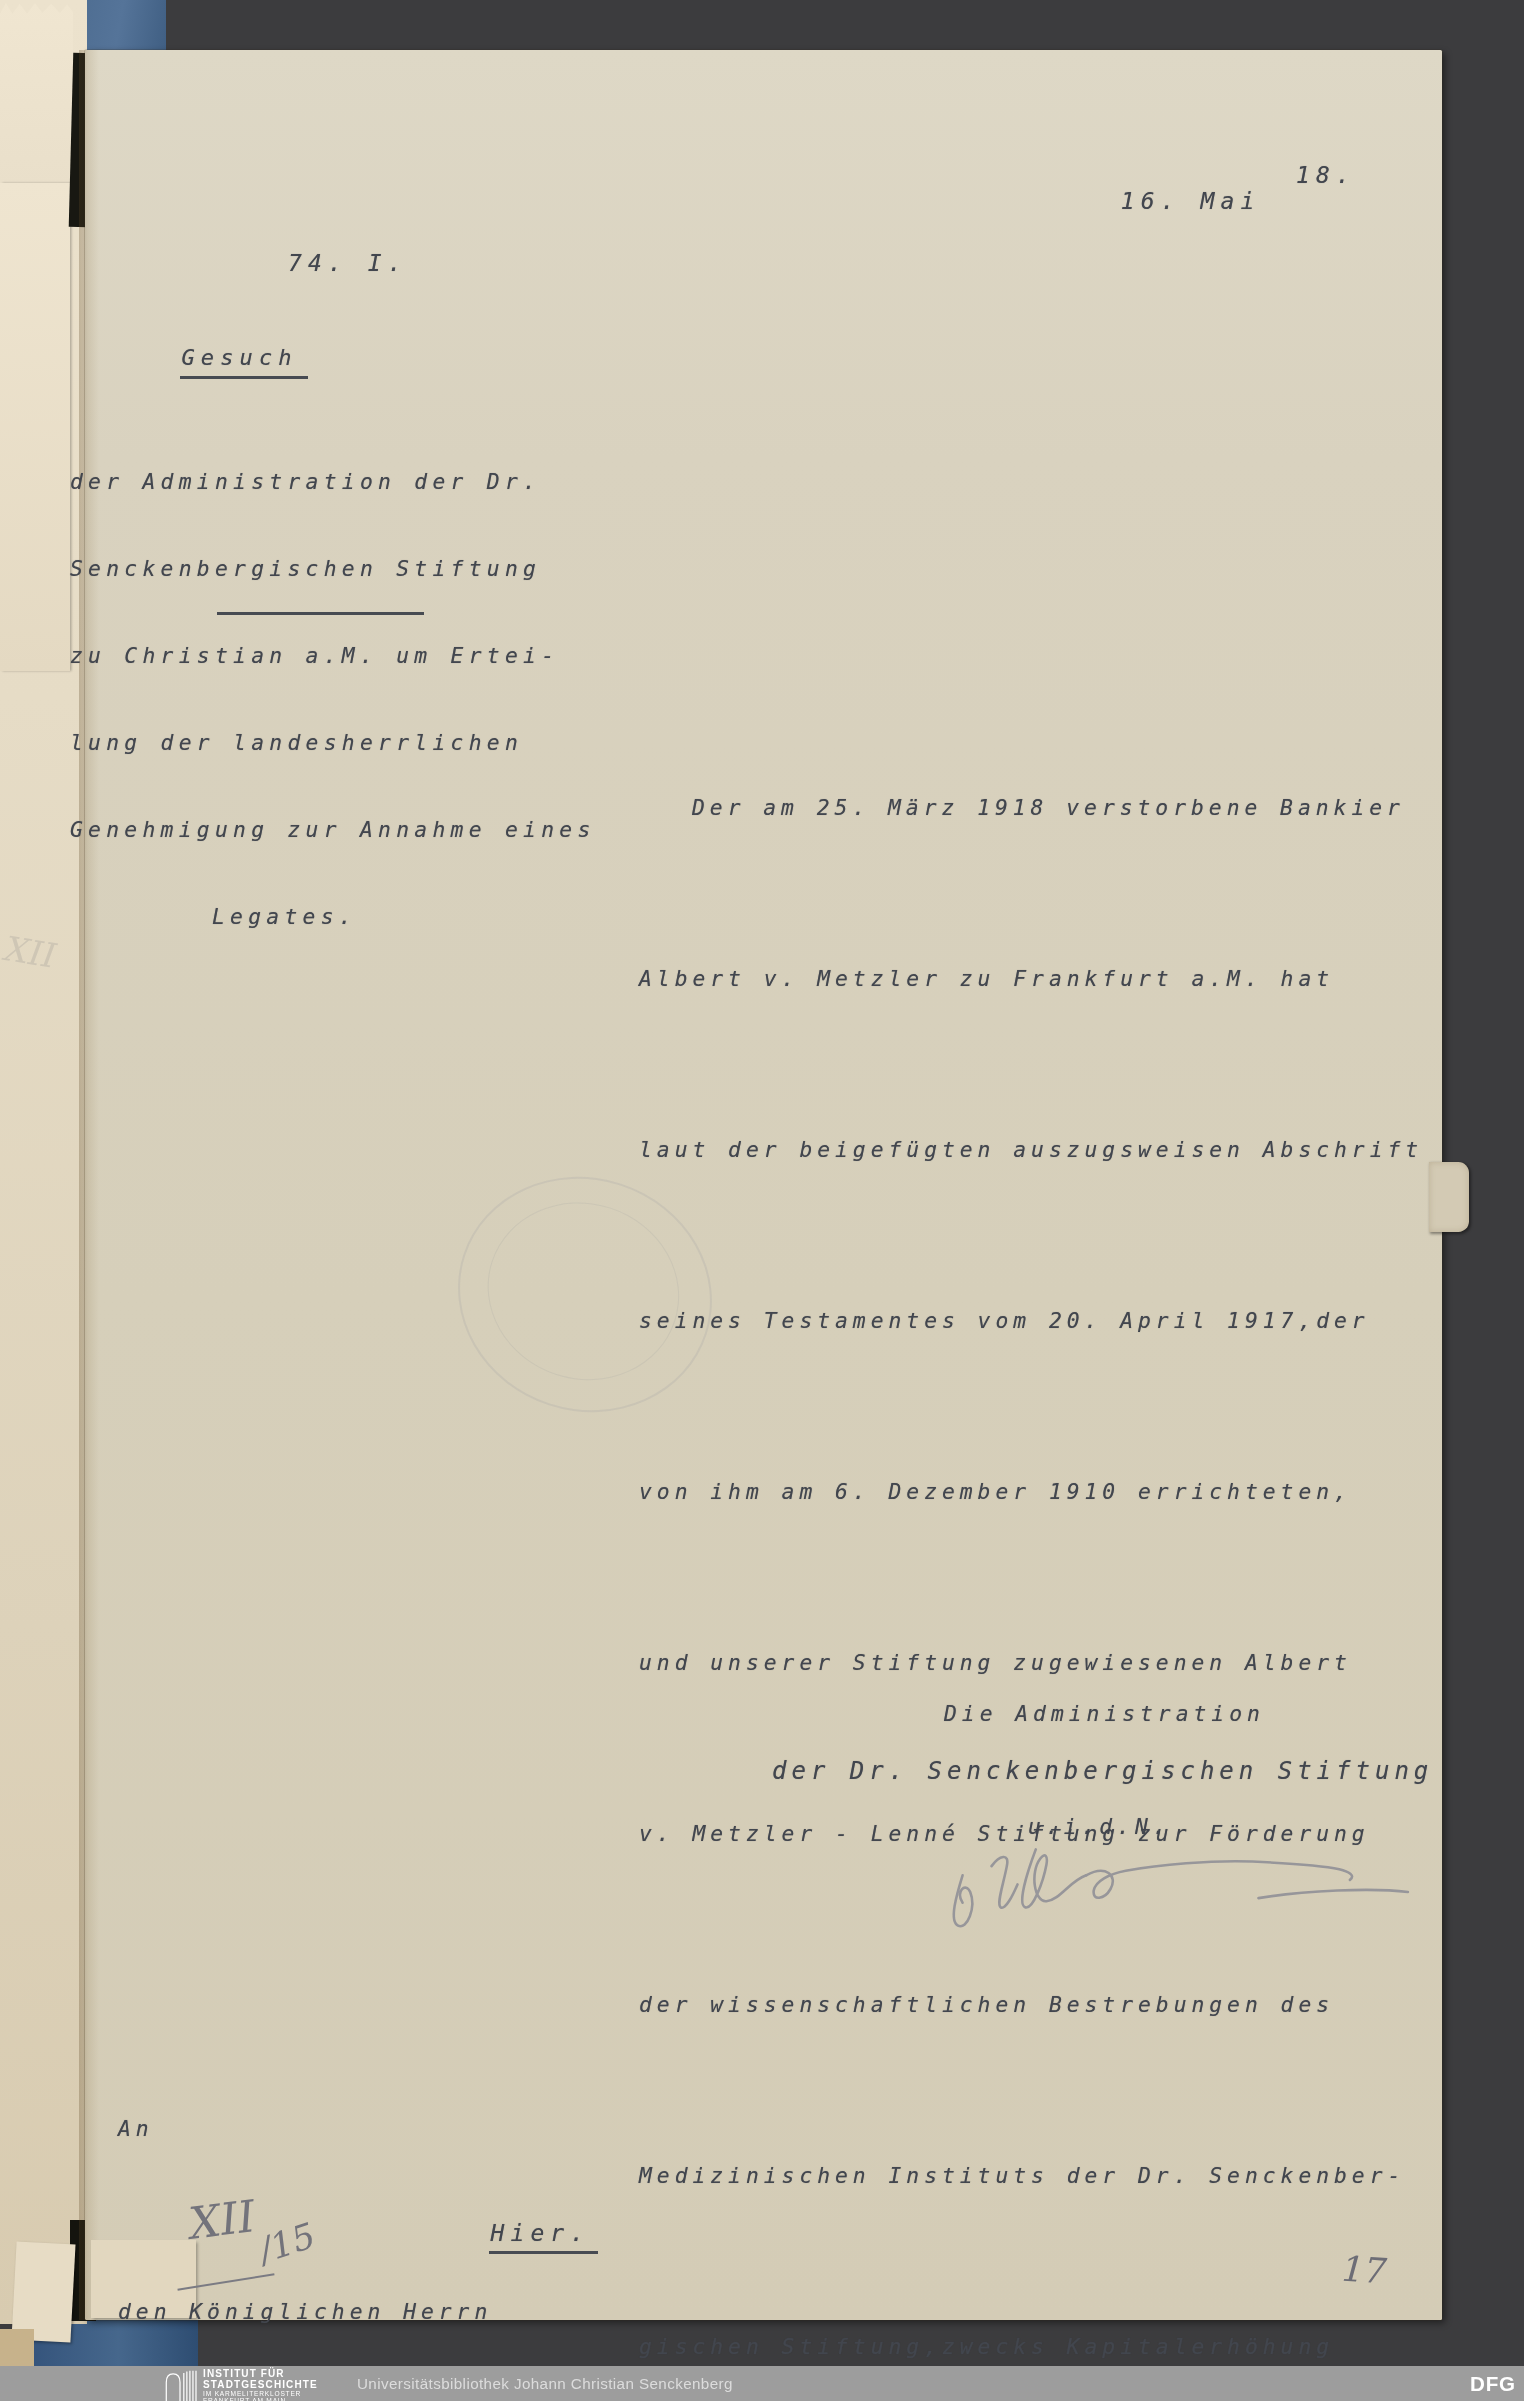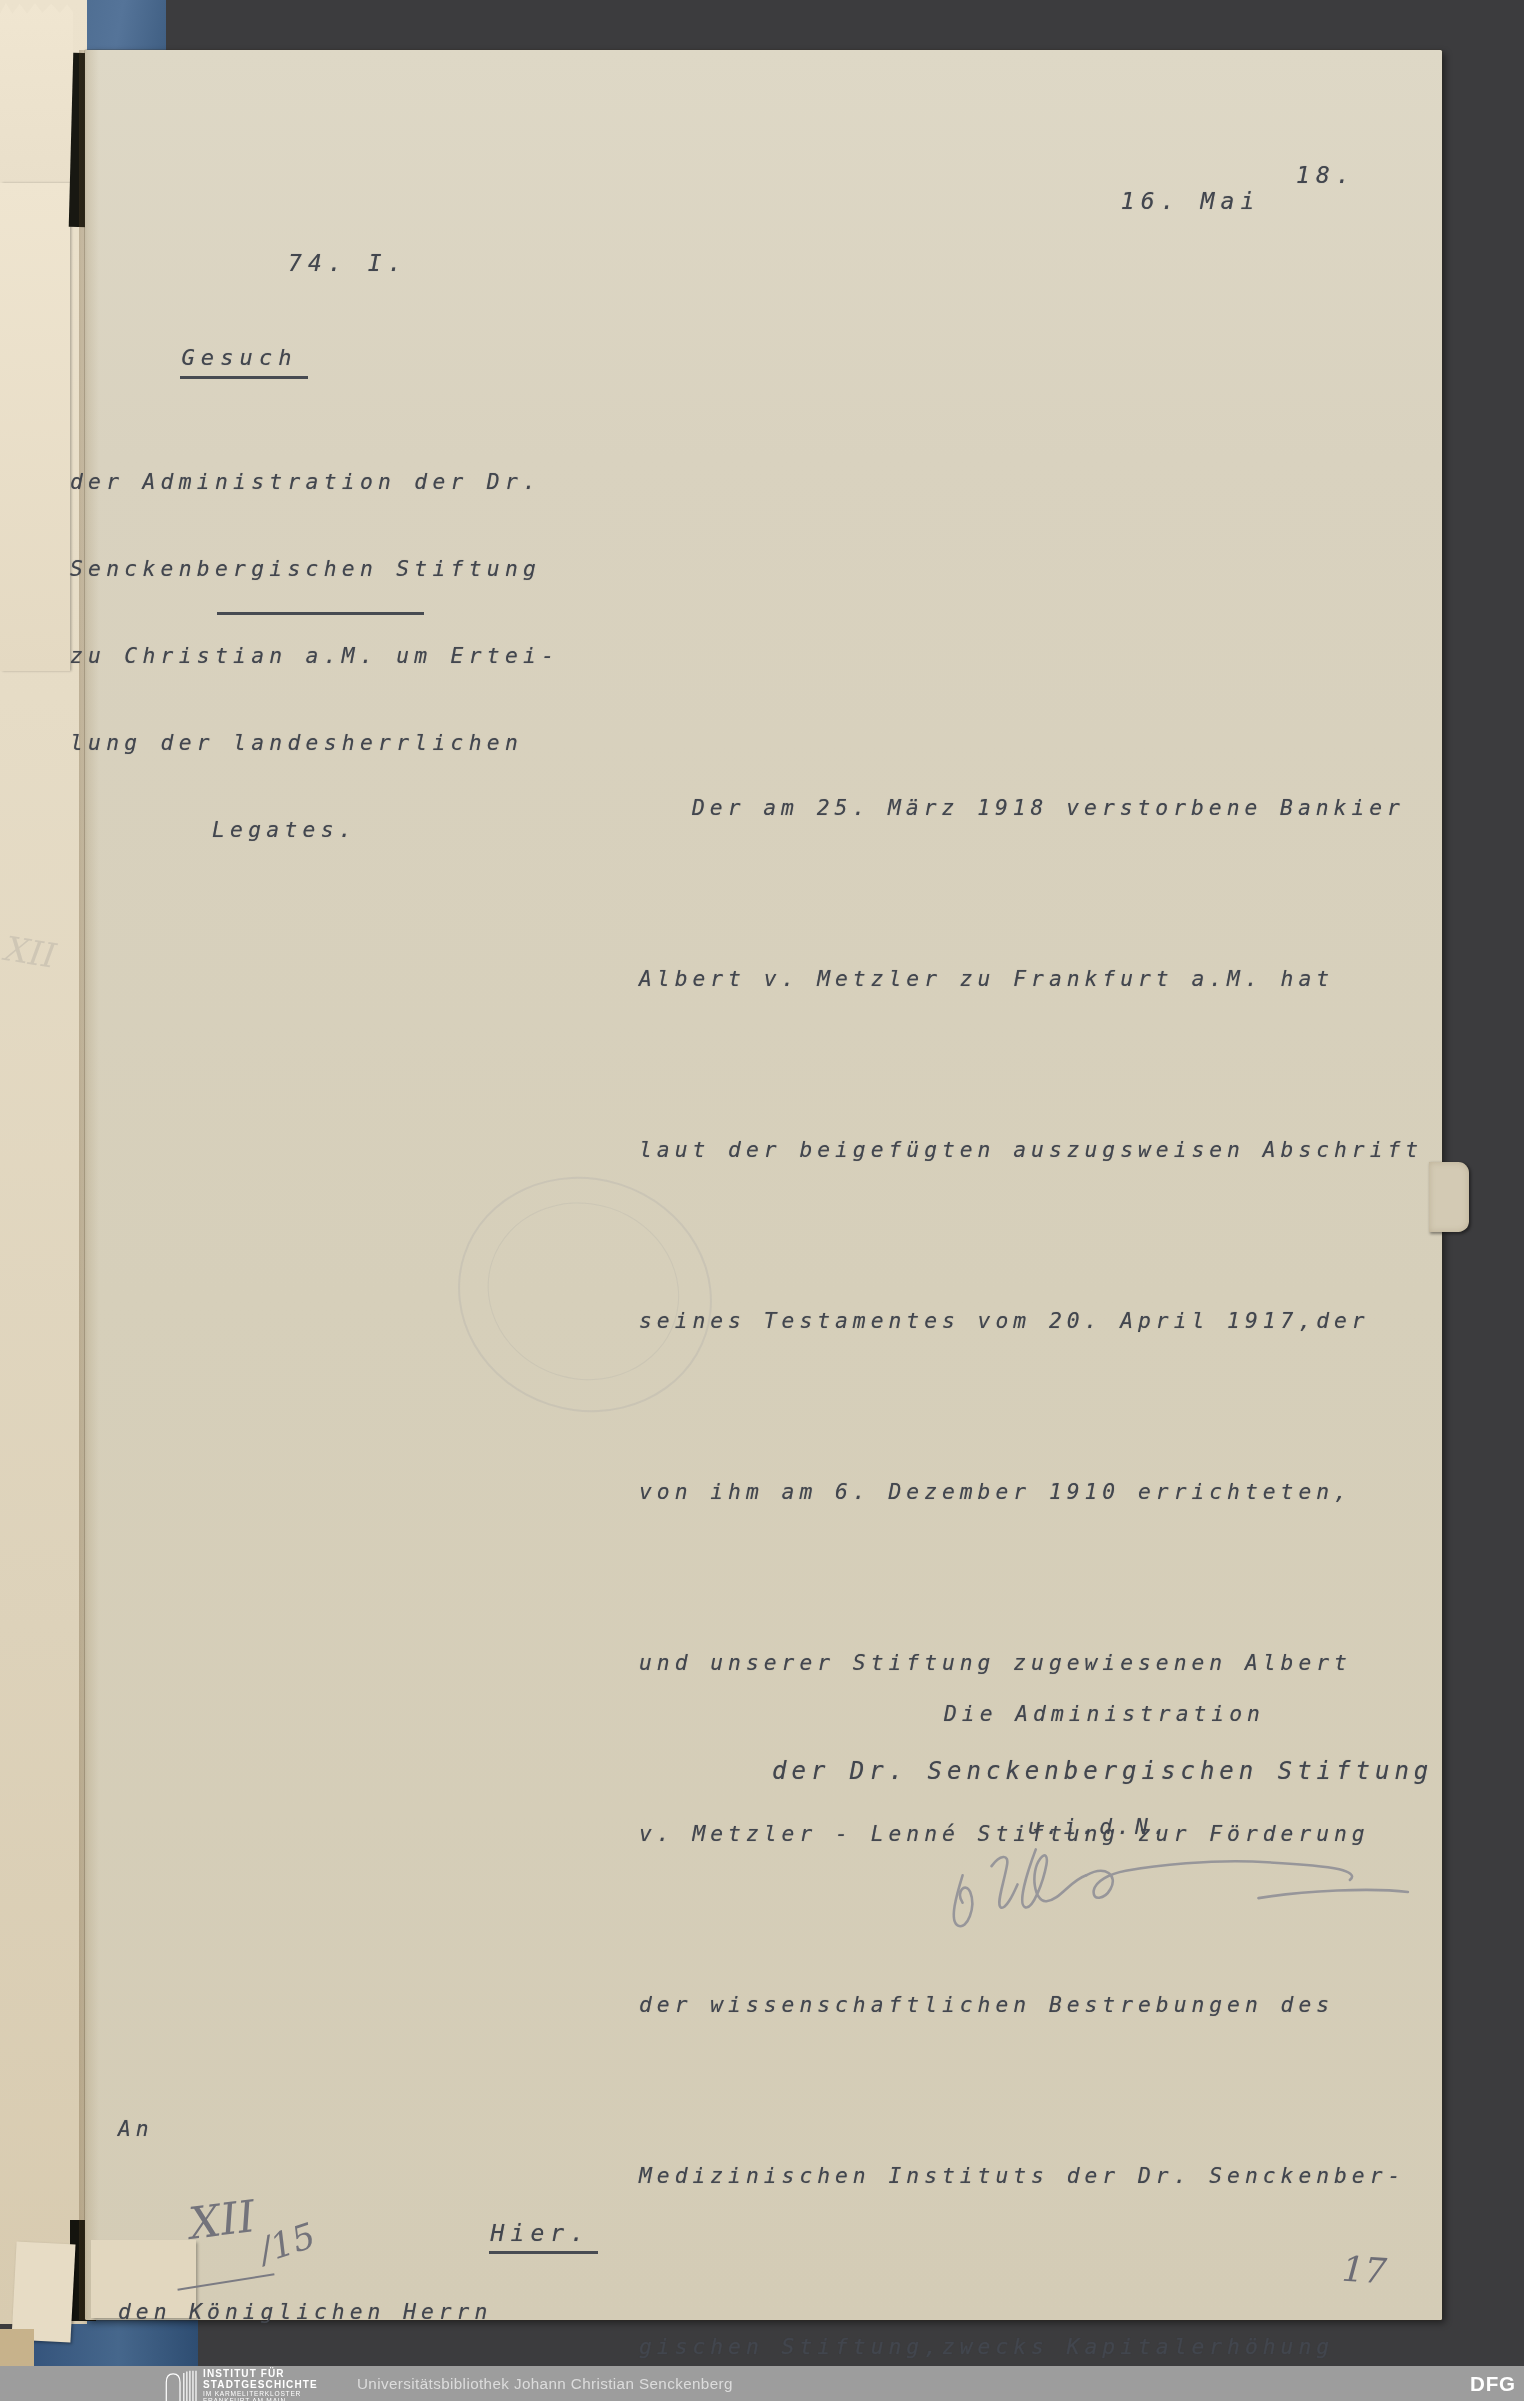--- a/index.html
+++ b/index.html
@@ -123,20 +123,21 @@
 
   <div class="tw file-number">74. I.</div>
 
   <div class="tw heading">Gesuch</div>
 
   <div class="tw subject">
     <div>der Administration der Dr.</div>
     <div>Senckenbergischen Stiftung</div>
     <div>zu Christian a.M. um Ertei-</div>
     <div>lung der landesherrlichen</div>
+    <div>Genehmigung zur Annahme eines</div>
     <div class="center">Legates.</div>
   </div>
   <div class="subject-rule"></div>
 
   <div class="tw body-block">
     <div class="bline i">Der am 25. März 1918 verstorbene Bankier</div>
     <div class="bline">Albert v. Metzler zu Frankfurt a.M. hat</div>
     <div class="bline">laut der beigefügten auszugsweisen Abschrift</div>
     <div class="bline">seines Testamentes vom 20. April 1917,der</div>
     <div class="bline">von ihm am 6. Dezember 1910 errichteten,</div>

